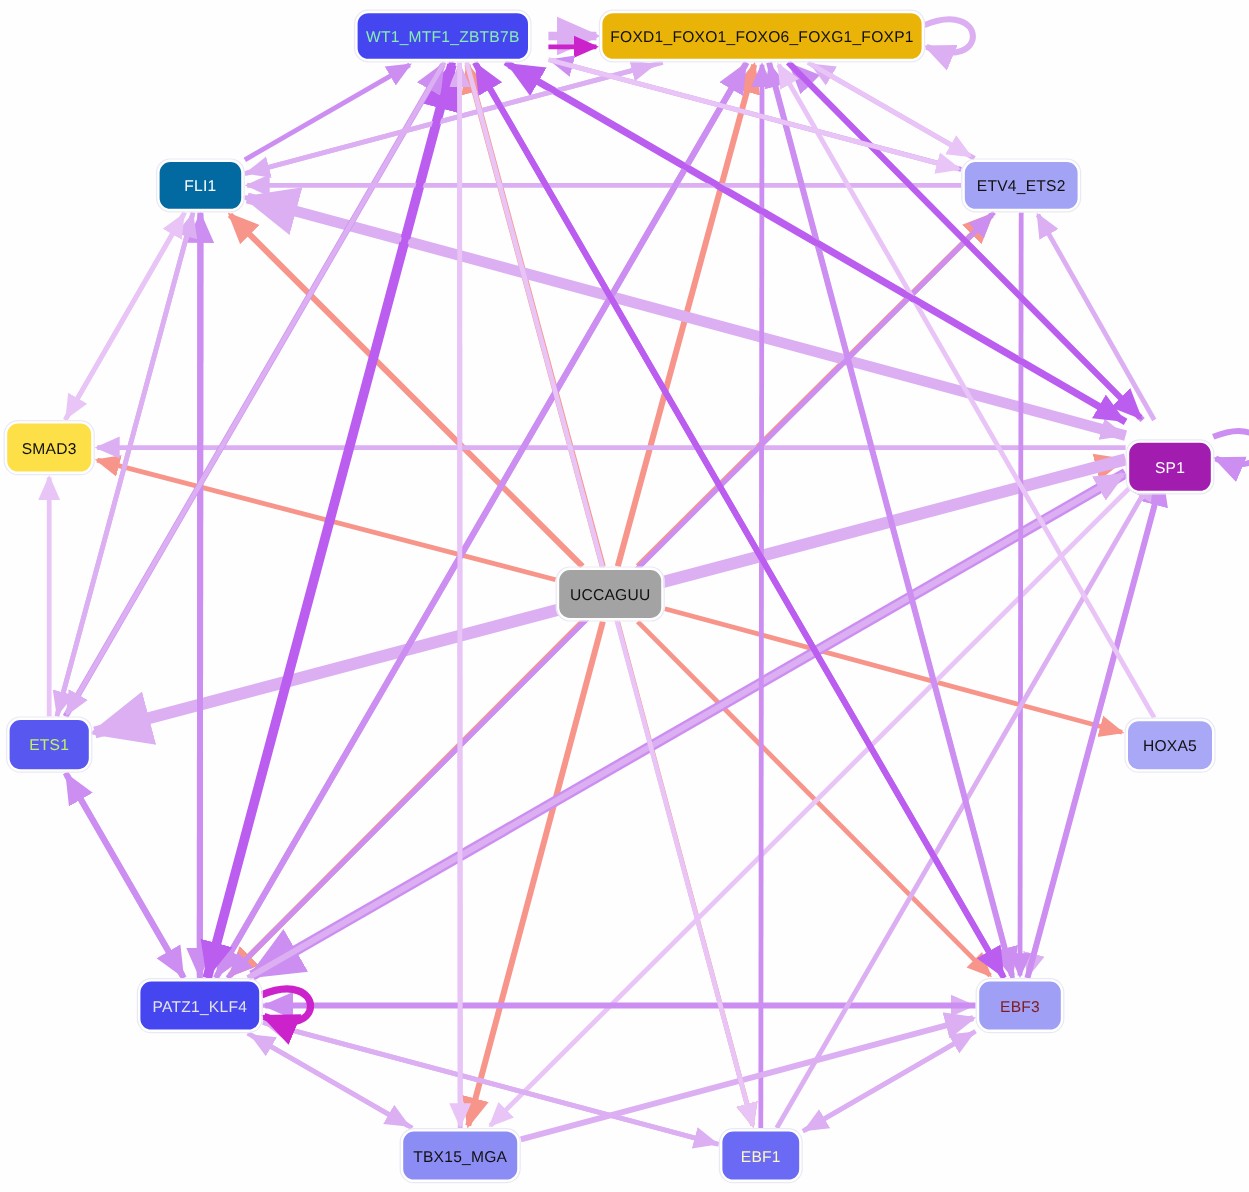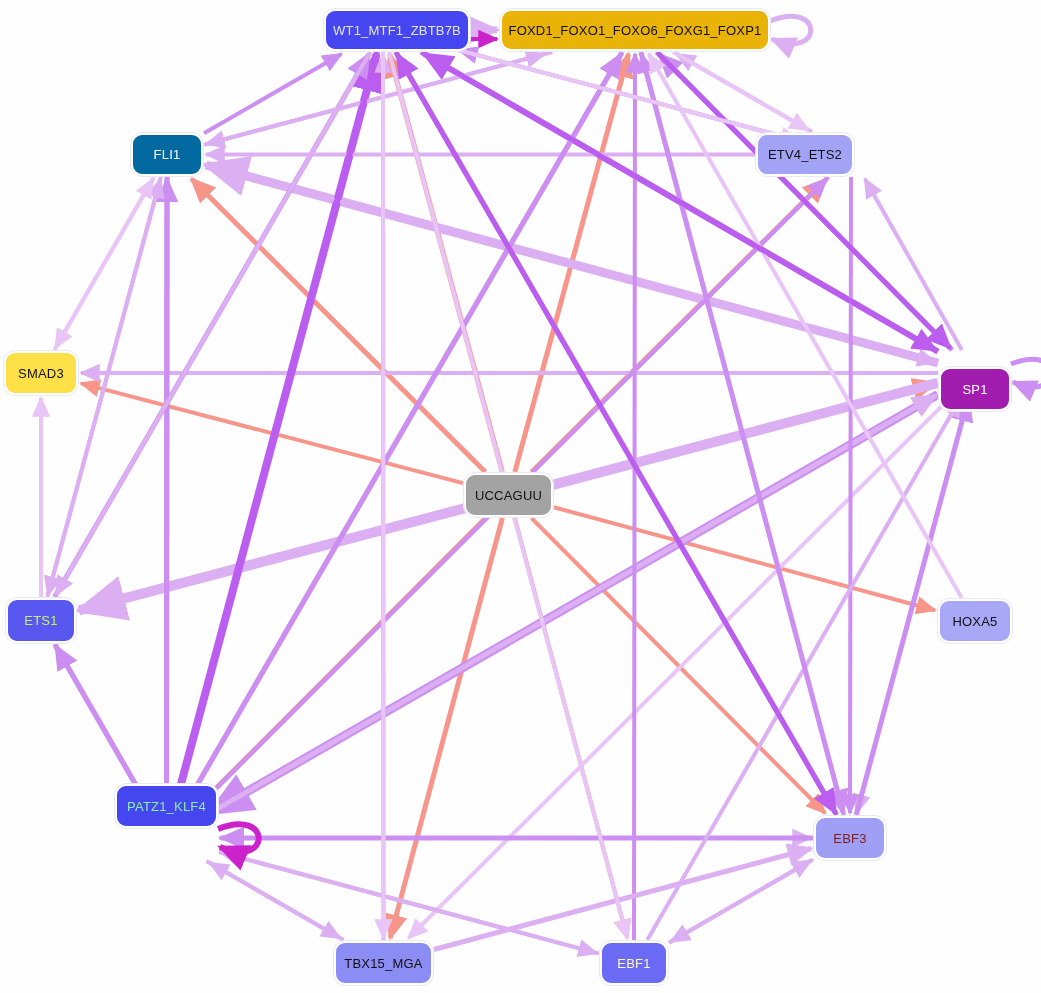--- a/index.html
+++ b/index.html
@@ -117,48 +117,48 @@
       <line x1="395.7" y1="52.0" x2="835.6" y2="813.0" stroke="#bb5ef0" stroke-width="5" stroke-linecap="butt" marker-end="url(#mbb5ef0)"></line>
       <line x1="377.1" y1="52.0" x2="173.2" y2="813.0" stroke="#bb5ef0" stroke-width="6" stroke-linecap="butt" marker-end="url(#mbb5ef0)"></line>
       <line x1="370.3" y1="52.0" x2="55.8" y2="595.0" stroke="#dcaef2" stroke-width="4" stroke-linecap="butt" marker-end="url(#mdcaef2)"></line>
       <line x1="383.0" y1="52.0" x2="383.5" y2="938.0" stroke="#e9c4f6" stroke-width="4" stroke-linecap="butt" marker-end="url(#me9c4f6)"></line>
       <line x1="388.9" y1="52.0" x2="627.3" y2="938.0" stroke="#e9c4f6" stroke-width="4" stroke-linecap="butt" marker-end="url(#me9c4f6)"></line>
       <path d="M 770 21 C 824 -1 824 61 772 39" fill="none" stroke="#dcaef2" stroke-width="5" marker-end="url(#mdcaef2)"></path>
       <path d="M 1011 364 C 1065 342 1065 404 1013 382" fill="none" stroke="#cc8ef0" stroke-width="5" marker-end="url(#mcc8ef0)"></path>
       <path d="M 218 829 C 272 807 272 869 220 847" fill="none" stroke="#cc22cc" stroke-width="6" marker-end="url(#mcc22cc)"></path>
     </svg>
   <div id="node-layer">
-      <div class="node" style="left: 324px; top: 9px; width: 146px; height: 42px; background: rgb(70, 70, 240); color: #e5e5e5;">
+      <div class="node" style="left: 296px; top: 9px; width: 146px; height: 42px; background: rgb(70, 70, 240); color: #86efac;">
         <span class="node-label">WT1_MTF1_ZBTB7B</span>
       </div>
       <div class="node" style="left: 500px; top: 9px; width: 270px; height: 42px; background: #eab308; color: rgb(17, 17, 17);">
         <span class="node-label">FOXD1_FOXO1_FOXO6_FOXG1_FOXP1</span>
       </div>
       <div class="node" style="left: 131px; top: 133px; width: 72px; height: 43px; background: #0369a1; color: rgb(255, 255, 255);">
         <span class="node-label">FLI1</span>
       </div>
-      <div class="node" style="left: 756px; top: 133px; width: 98px; height: 43px; background: rgb(163, 163, 246); color: rgb(17, 17, 17);">
+      <div class="node" style="left: 802px; top: 133px; width: 98px; height: 43px; background: rgb(163, 163, 246); color: rgb(17, 17, 17);">
         <span class="node-label">ETV4_ETS2</span>
       </div>
       <div class="node" style="left: 4px; top: 351px; width: 74px; height: 44px; background: #fde047; color: rgb(17, 17, 17);">
         <span class="node-label">SMAD3</span>
       </div>
       <div class="node" style="left: 939px; top: 367px; width: 72px; height: 44px; background: #a21caf; color: rgb(255, 255, 255);">
         <span class="node-label">SP1</span>
       </div>
       <div class="node" style="left: 464px; top: 473px; width: 89px; height: 44px; background: #a3a3a3; color: rgb(17, 17, 17);">
         <span class="node-label">UCCAGUU</span>
       </div>
       <div class="node" style="left: 6px; top: 598px; width: 70px; height: 45px; background: rgb(88, 88, 241); color: #bef264;">
         <span class="node-label">ETS1</span>
       </div>
       <div class="node" style="left: 938px; top: 599px; width: 74px; height: 44px; background: rgb(168, 168, 246); color: rgb(17, 17, 17);">
         <span class="node-label">HOXA5</span>
       </div>
-      <div class="node" style="left: 115px; top: 784px; width: 103px; height: 44px; background: rgb(70, 70, 240); color: #86efac;">
+      <div class="node" style="left: 115px; top: 816px; width: 103px; height: 44px; background: rgb(70, 70, 240); color: #e5e5e5;">
         <span class="node-label">PATZ1_KLF4</span>
       </div>
       <div class="node" style="left: 814px; top: 816px; width: 72px; height: 44px; background: rgb(159, 159, 246); color: #7f1d1d;">
         <span class="node-label">EBF3</span>
       </div>
       <div class="node" style="left: 334px; top: 941px; width: 99px; height: 44px; background: rgb(140, 140, 245); color: rgb(17, 17, 17);">
         <span class="node-label">TBX15_MGA</span>
       </div>
       <div class="node" style="left: 600px; top: 941px; width: 68px; height: 44px; background: rgb(106, 106, 244); color: #fef9c3;">
         <span class="node-label">EBF1</span>

